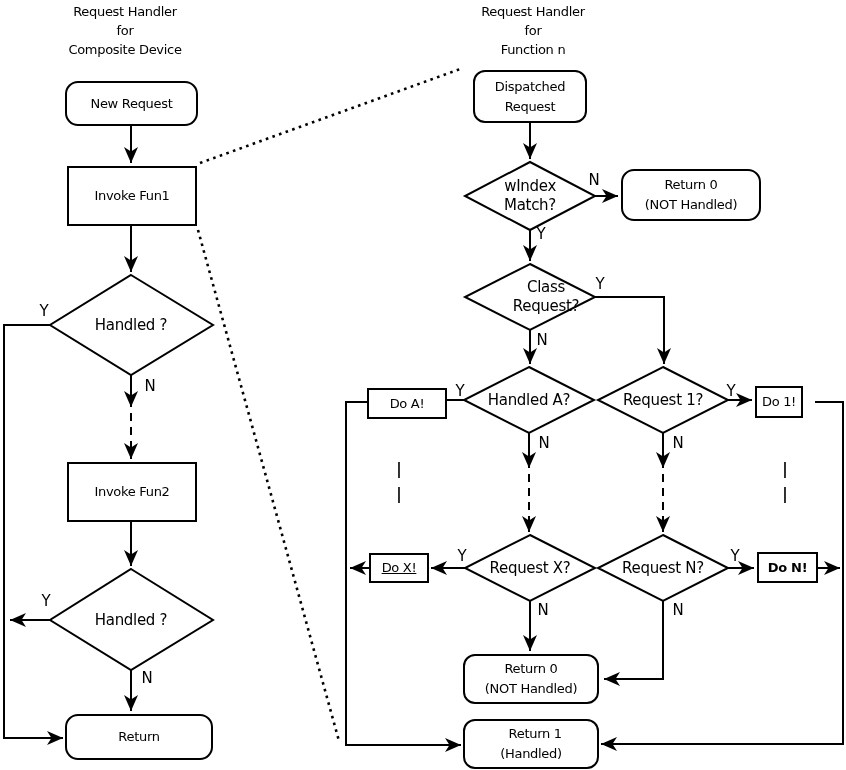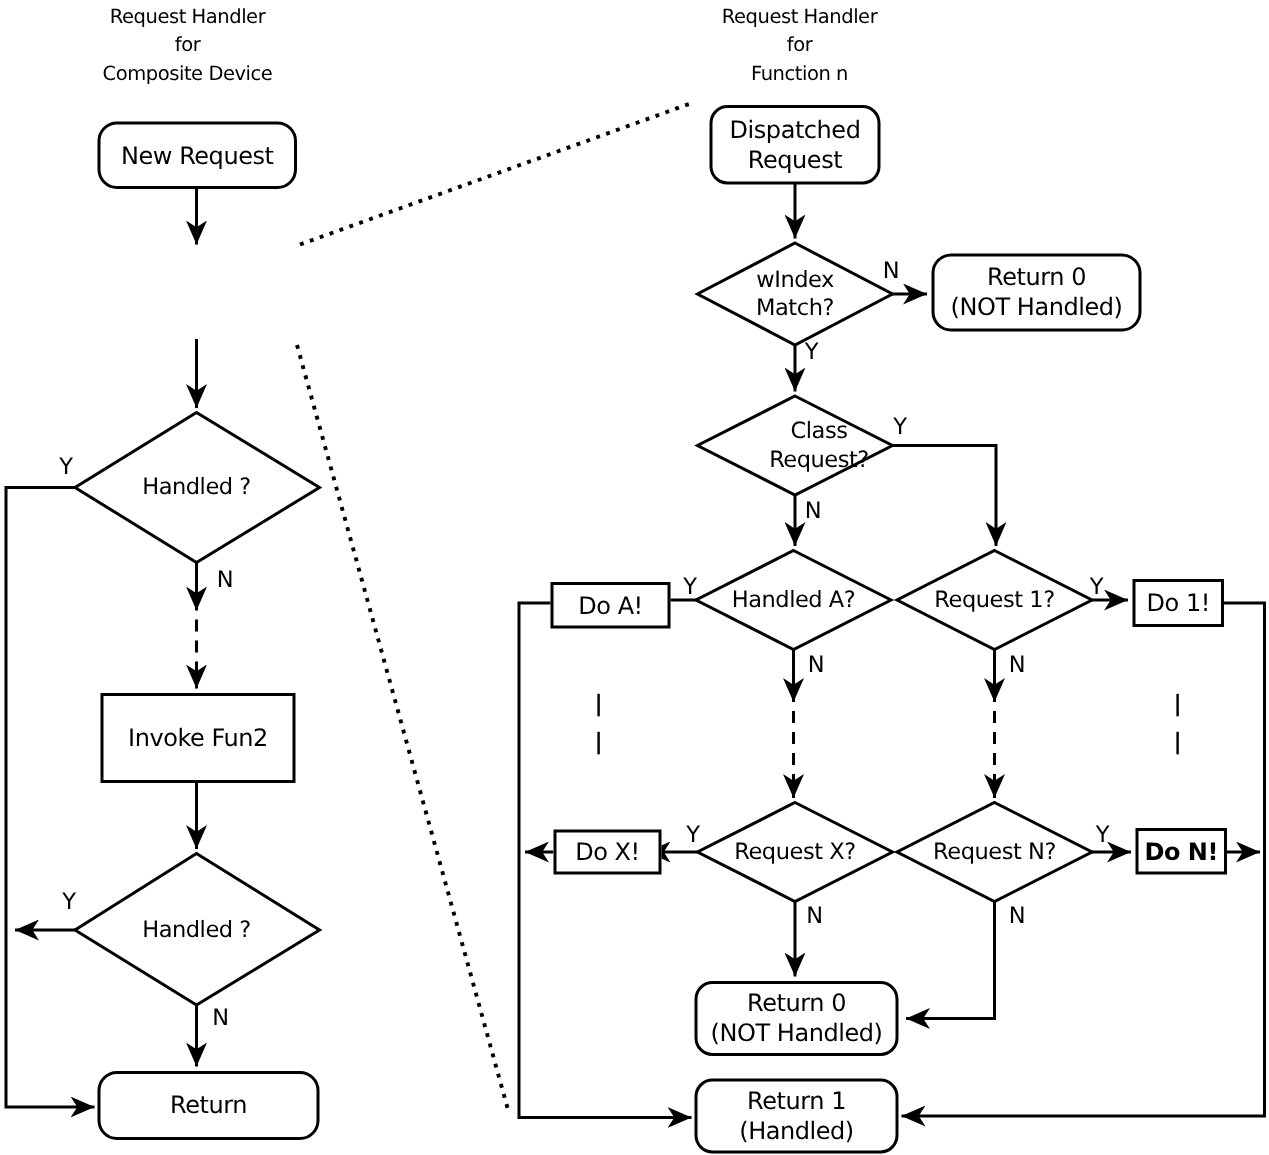--- a/index.html
+++ b/index.html
@@ -9,21 +9,21 @@
     overflow:hidden;
   }
   .layer { position:absolute; left:0; top:0; }
   .title {
     position:absolute; transform:translateX(-50%); text-align:center;
     font-size:13px; line-height:19px; white-space:pre-line; letter-spacing:-0.3px;
   }
   .node {
     position:absolute; box-sizing:border-box; border:2.5px solid #000; background:#fff;
     display:flex; align-items:center; justify-content:center; text-align:center;
-    font-size:16px; line-height:20px; white-space:pre-line; letter-spacing:-0.3px;
+    font-size:13px; line-height:20px; white-space:pre-line; letter-spacing:-0.3px;
   }
   .rounded { border-radius:13px; }
   .small { border-width:2px; }
   .dlabel {
     position:absolute; transform:translate(-50%,-50%); text-align:center;
     font-size:15px; line-height:19px; white-space:pre-line; letter-spacing:-0.3px;
   }
   .yn {
     position:absolute; transform:translate(-50%,-50%);
     font-size:15px; letter-spacing:-0.3px;
@@ -101,48 +101,49 @@
   </svg>
 
   <div class="title" style="left:125px; top:2px;">Request Handler
 for
 Composite Device</div>
   <div class="title" style="left:533px; top:2px;">Request Handler
 for
 Function n</div>
 
   <div class="node rounded" style="left:65px; top:81px; width:133px; height:45px;">New Request</div>
+  <div class="node" style="left:67px; top:166px; width:130px; height:60px;">Invoke Fun1</div>
   <div class="dlabel" style="left:131px; top:325px;">Handled ?</div>
   <div class="node" style="left:67px; top:462px; width:130px; height:60px;">Invoke Fun2</div>
   <div class="dlabel" style="left:131px; top:620px;">Handled ?</div>
   <div class="node rounded" style="left:65px; top:714px; width:148px; height:46px;">Return</div>
 
   <div class="node rounded" style="left:473px; top:70px; width:114px; height:53px; border-radius:12px;">Dispatched
 Request</div>
   <div class="dlabel" style="left:530px; top:196px;text-align:right;">wIndex
 Match?</div>
   <div class="node rounded" style="left:621px; top:169px; width:140px; height:52px;">Return 0
 (NOT Handled)</div>
   <div class="dlabel" style="left:546px; top:297px;">Class
 Request?</div>
   <div class="dlabel" style="left:529px; top:400px;">Handled A?</div>
   <div class="dlabel" style="left:663px; top:400px;">Request 1?</div>
   <div class="node small" style="left:367px; top:388px; width:80px; height:31px;text-align:center;">Do A!</div>
-  <div class="node small" style="left:755px; top:386px; width:61px; height:32px;">Do 1!</div>
+  <div class="node small" style="left:755px; top:386px; width:48px; height:32px;">Do 1!</div>
   <div class="dots" style="left:399px; top:482px;">|
 |</div>
   <div class="dots" style="left:785px; top:482px;">|
 |</div>
   <div class="dlabel" style="left:530px; top:568px;">Request X?</div>
   <div class="dlabel" style="left:663px; top:568px;">Request N?</div>
-  <div class="node small" style="left:369px; top:553px; width:72px; height:30px;">Do X!</div>
+  <div class="node small" style="left:369px; top:553px; width:60px; height:30px;text-decoration:underline;">Do X!</div>
   <div class="node small" style="left:757px; top:552px; width:61px; height:31px;font-weight:bold;">Do N!</div>
   <div class="node rounded" style="left:463px; top:654px; width:136px; height:50px; border-radius:12px;">Return 0
 (NOT Handled)</div>
-  <div class="node rounded" style="left:463px; top:719px; width:136px; height:50px; border-radius:12px;">Return 1
+  <div class="node rounded" style="left:463px; top:719px; width:136px; height:50px; border-radius:12px;text-align:right;">Return 1
 (Handled)</div>
 
   <span class="yn" style="left:44px; top:311px;">Y</span>
   <span class="yn" style="left:150px; top:386px;">N</span>
   <span class="yn" style="left:46px; top:601px;">Y</span>
   <span class="yn" style="left:147px; top:678px;">N</span>
   <span class="yn" style="left:594px; top:180px;">N</span>
   <span class="yn" style="left:541px; top:234px;">Y</span>
   <span class="yn" style="left:600px; top:284px;">Y</span>
   <span class="yn" style="left:542px; top:340px;">N</span>

